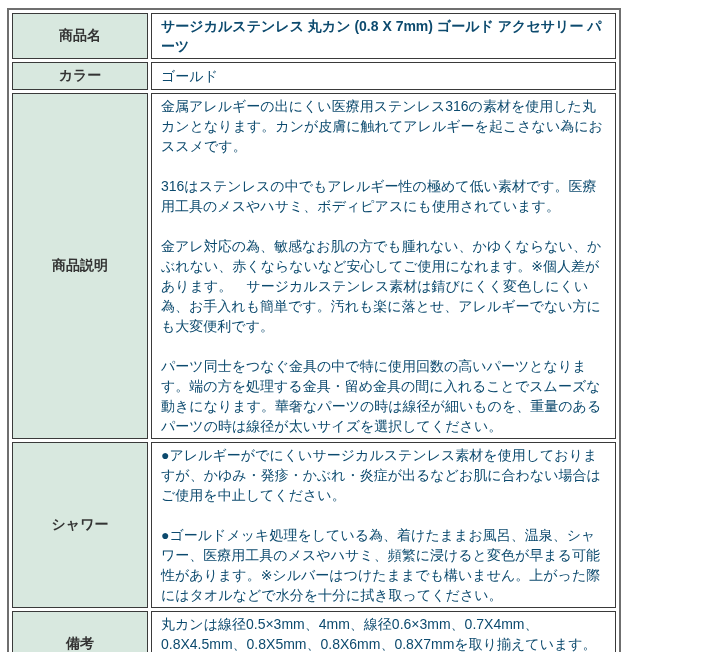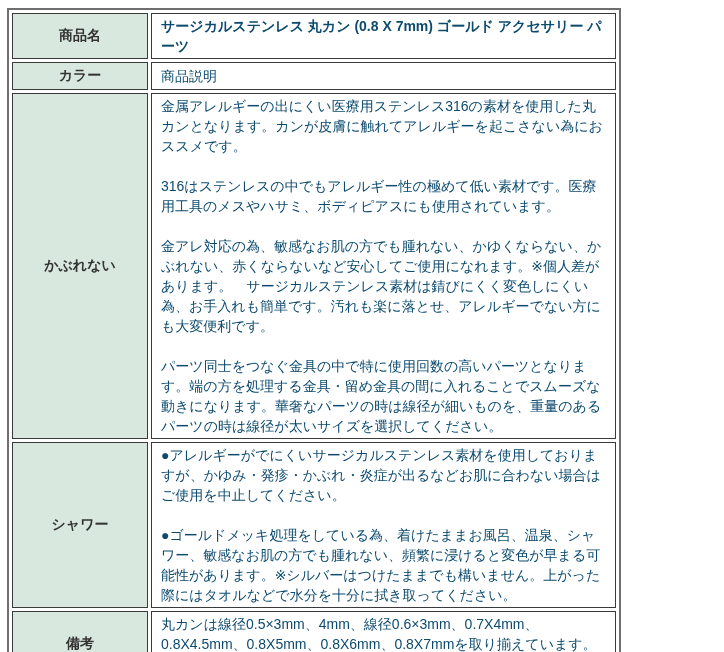--- a/index.html
+++ b/index.html
@@ -53,36 +53,36 @@
 <body>
 
 <table class="spec">
   <tbody>
       <tr class="r-small r-title">
     <th>商品名</th>
     <td>サージカルステンレス 丸カン (0.8 X 7mm) ゴールド アクセサリー パーツ</td>
   </tr>
   <tr class="r-small">
     <th>カラー</th>
-    <td>商品説明</td>
+    <td>ゴールド</td>
   </tr>
   <tr class="r-desc">
-    <th>かぶれない</th>
+    <th>商品説明</th>
     <td>金属アレルギーの出にくい医療用ステンレス316の素材を使用した丸カンとなります。カンが皮膚に触れてアレルギーを起こさない為におススメです。
 
 316はステンレスの中でもアレルギー性の極めて低い素材です。医療用工具のメスやハサミ、ボディピアスにも使用されています。
 
 金アレ対応の為、敏感なお肌の方でも腫れない、かゆくならない、かぶれない、赤くならないなど安心してご使用になれます。※個人差があります。　サージカルステンレス素材は錆びにくく変色しにくい為、お手入れも簡単です。汚れも楽に落とせ、アレルギーでない方にも大変便利です。
 
 パーツ同士をつなぐ金具の中で特に使用回数の高いパーツとなります。端の方を処理する金具・留め金具の間に入れることでスムーズな動きになります。華奢なパーツの時は線径が細いものを、重量のあるパーツの時は線径が太いサイズを選択してください。</td>
   </tr>
   <tr class="r-note">
     <th>シャワー</th>
     <td>●アレルギーがでにくいサージカルステンレス素材を使用しておりますが、かゆみ・発疹・かぶれ・炎症が出るなどお肌に合わない場合はご使用を中止してください。
 
-●ゴールドメッキ処理をしている為、着けたままお風呂、温泉、シャワー、敏感なお肌の方でも腫れない、頻繁に浸けると変色が早まる可能性があります。※シルバーはつけたままでも構いません。上がった際にはタオルなどで水分を十分に拭き取ってください。</td>
+●ゴールドメッキ処理をしている為、着けたままお風呂、温泉、シャワー、医療用工具のメスやハサミ、頻繁に浸けると変色が早まる可能性があります。※シルバーはつけたままでも構いません。上がった際にはタオルなどで水分を十分に拭き取ってください。</td>
   </tr>
   <tr class="r-memo">
     <th>備考</th>
     <td>丸カンは線径0.5×3mm、4mm、線径0.6×3mm、0.7X4mm、0.8X4.5mm、0.8X5mm、0.8X6mm、0.8X7mmを取り揃えています。Cカンもございます。</td>
   </tr>
 </tbody>
   </table>
 
 </body></html>

